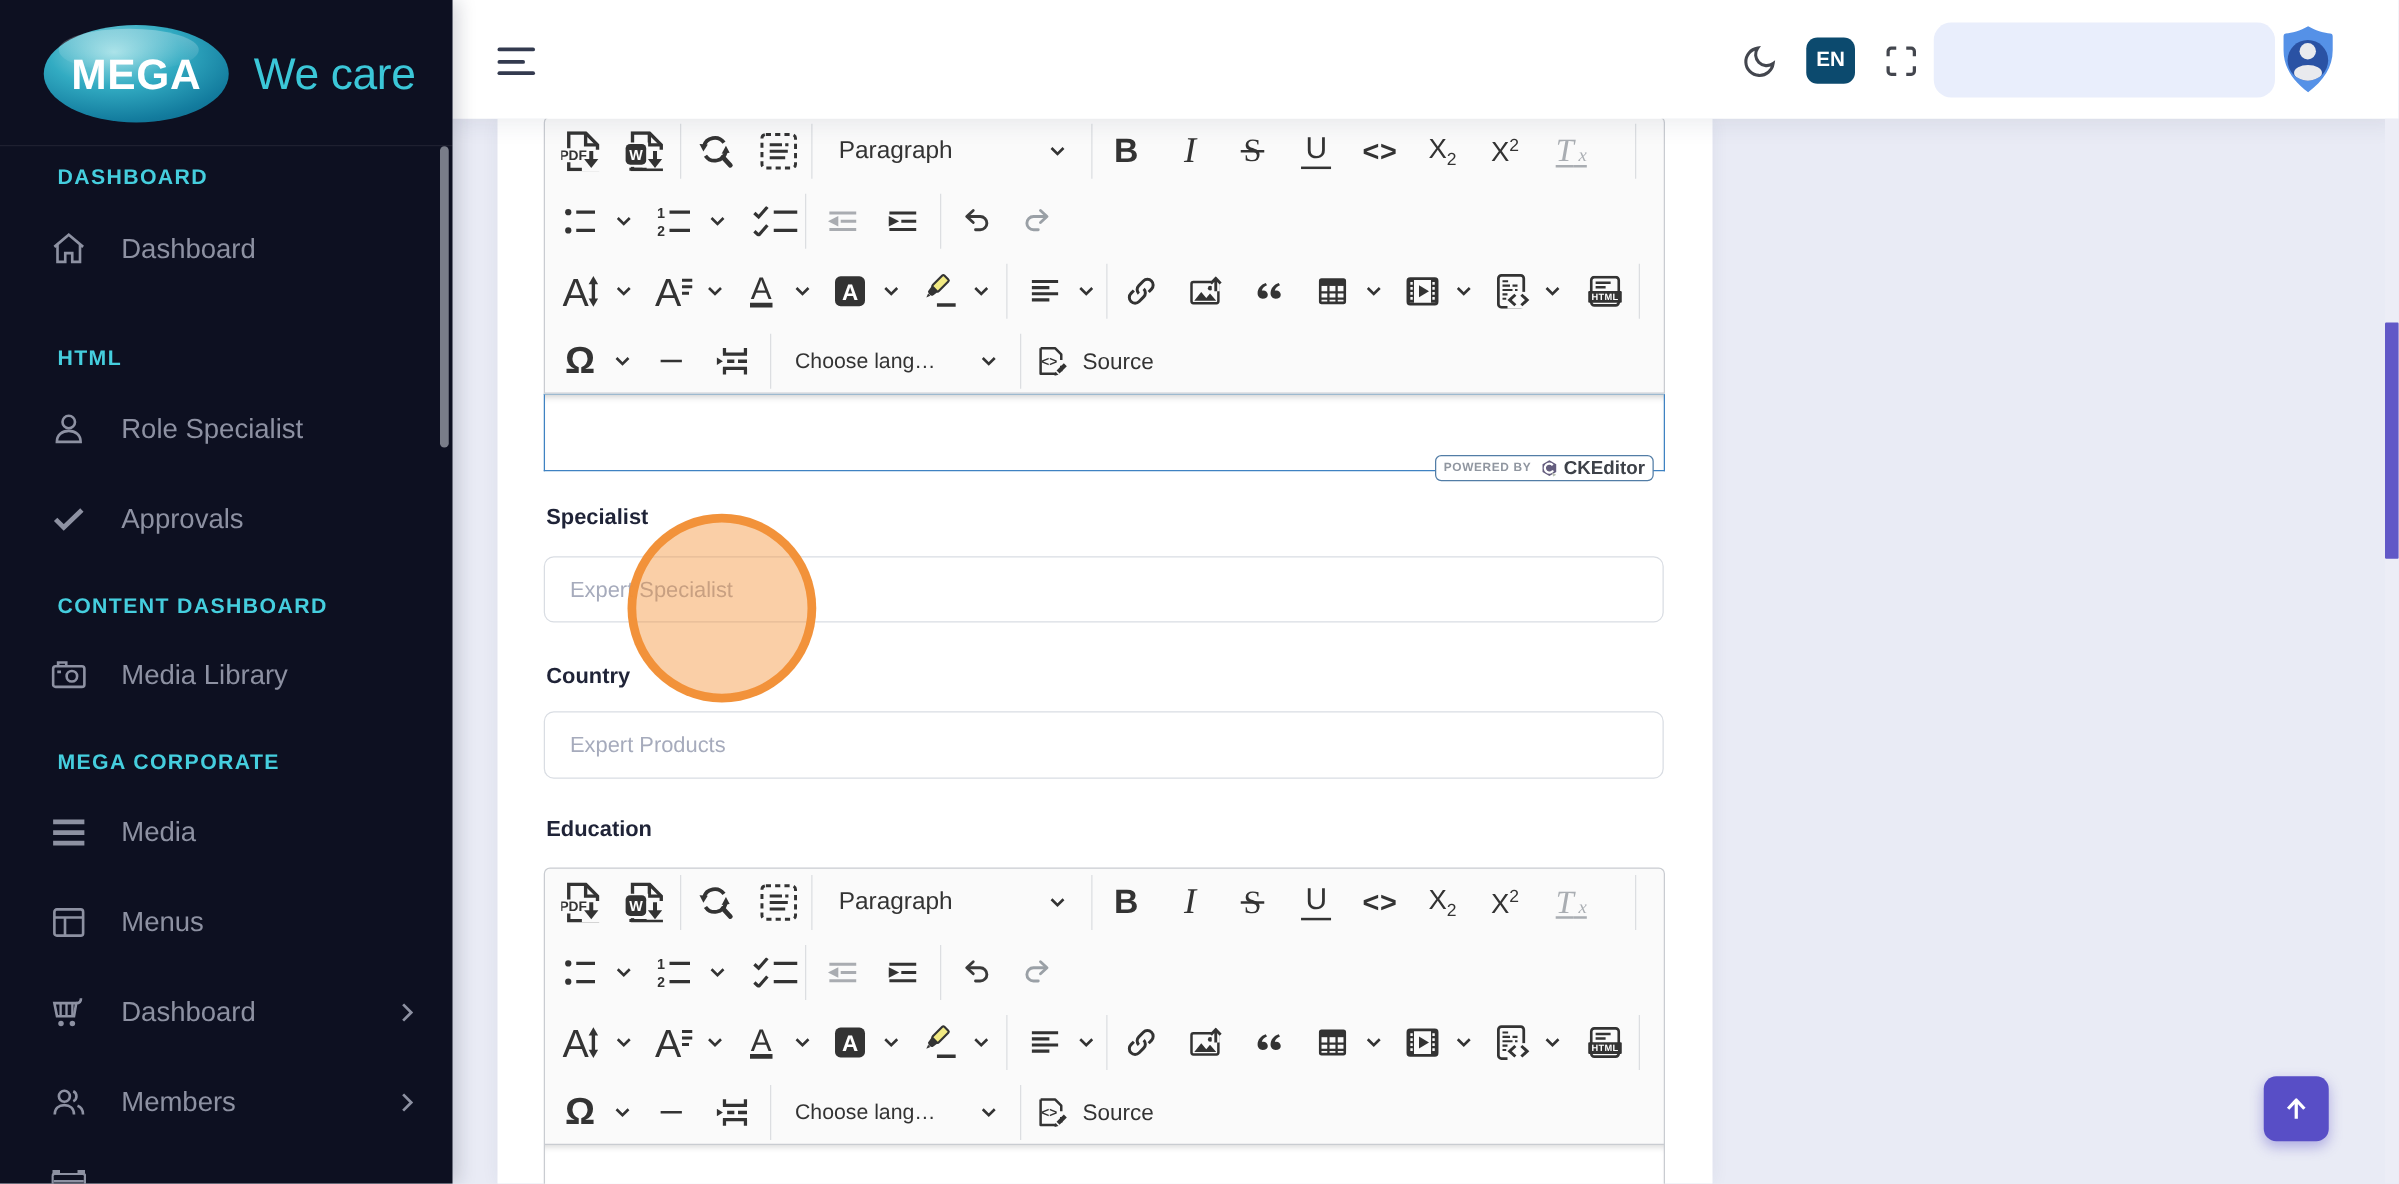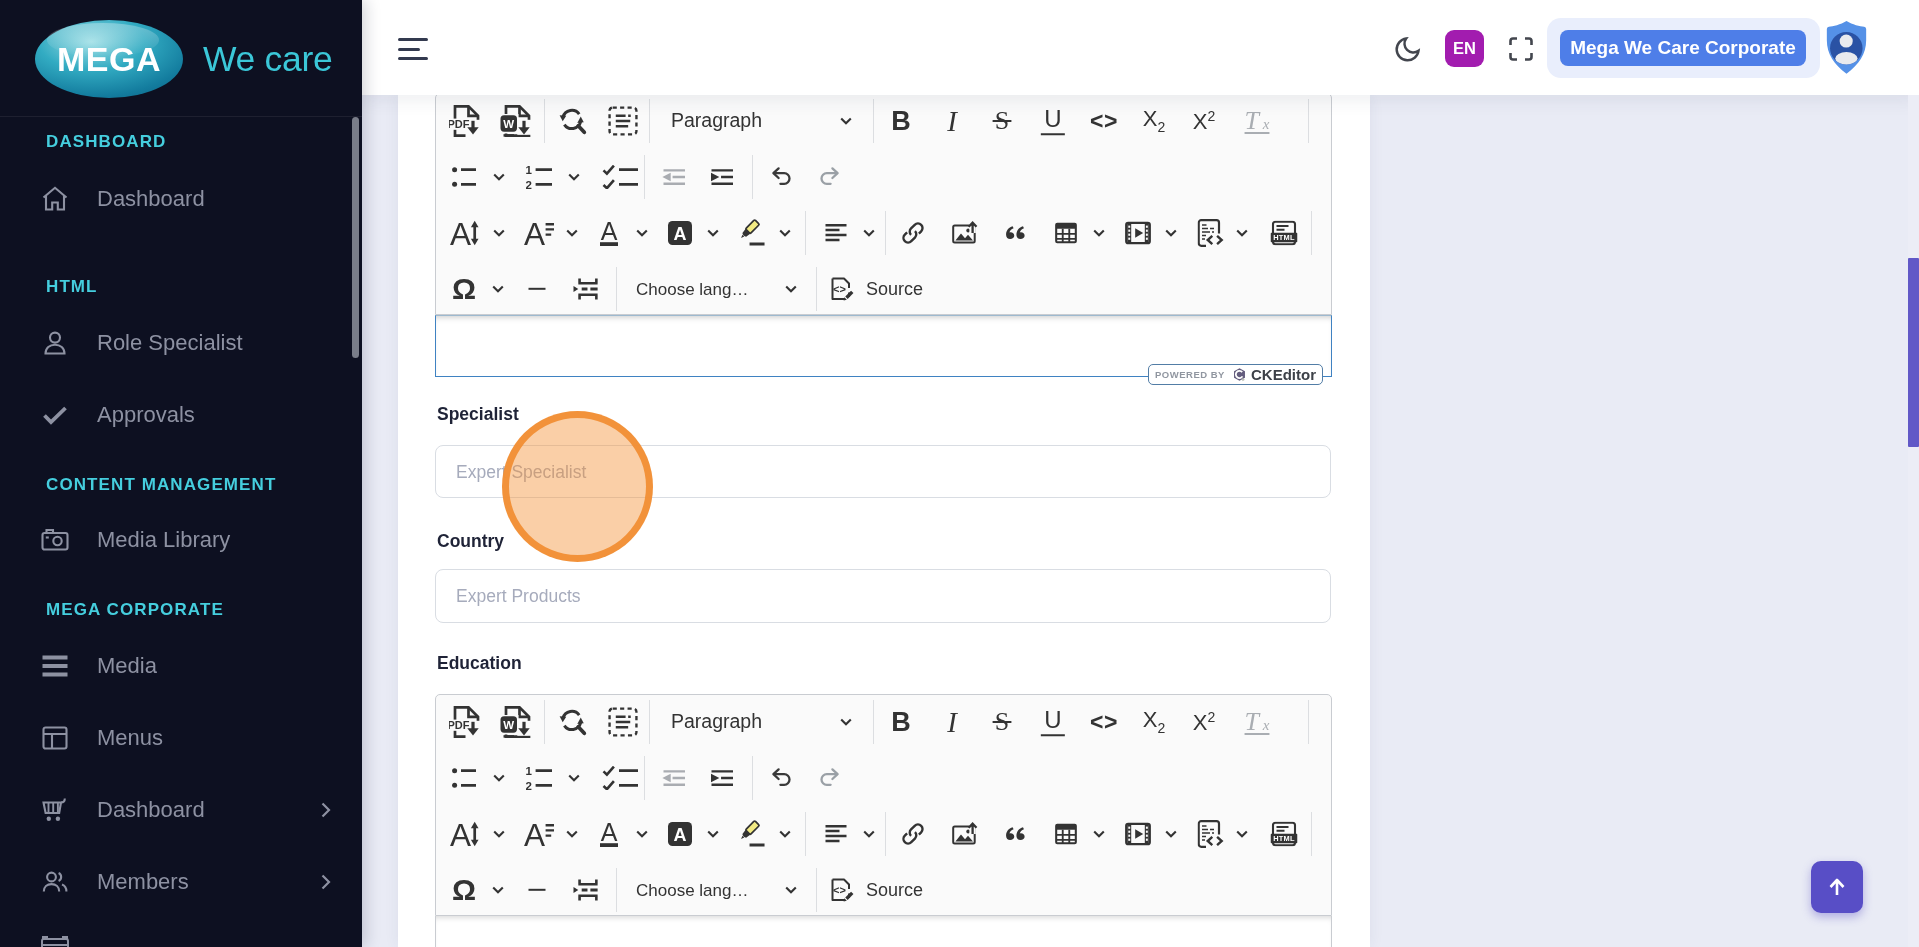--- a/index.html
+++ b/index.html
@@ -554,26 +554,25 @@
   </div>
 <div class="abs" style="left:435px;top:916px;width:897px;height:60px;background:#fff;border:1px solid #c9ccd1;border-top:none;box-shadow:inset 0 5px 6px -4px rgba(0,0,0,.18)"></div>
 <div class="abs" style="left:502px;top:411px;width:151px;height:151px;border-radius:50%;border:7px solid rgba(242,143,53,.95);background:rgba(243,145,55,.44)"></div>
 <div class="abs" style="left:362px;top:0;width:1557px;height:95px;background:#fff;box-shadow:0 4px 18px rgba(46,55,92,.09)">
     <div class="abs" style="left:36px;top:38px;width:30px;height:3px;border-radius:2px;background:#333a4f"></div>
     <div class="abs" style="left:36px;top:47.6px;width:21.5px;height:3px;border-radius:2px;background:#333a4f"></div>
     <div class="abs" style="left:36px;top:57.2px;width:30px;height:3px;border-radius:2px;background:#333a4f"></div>
     <div class="abs" style="left:1032px;top:35px;line-height:0"><svg width="28" height="28">
         <use href="#i-moon"></use>
       </svg></div>
-    <div class="abs" style="left:1083px;top:30px;width:39px;height:37px;border-radius:9px;background:#a21caf;color:#fff;font-weight:bold;font-size:16.5px;display:flex;align-items:center;justify-content:center">EN</div>
+    <div class="abs" style="left:1083px;top:30px;width:39px;height:37px;border-radius:9px;background:#0c4a6e;color:#fff;font-weight:bold;font-size:16.5px;display:flex;align-items:center;justify-content:center">EN</div>
     <div class="abs" style="left:1145px;top:35px;line-height:0"><svg width="28" height="28">
         <use href="#i-fullscr"></use>
       </svg></div>
     <div class="abs" style="left:1185px;top:18px;width:273px;height:60px;border-radius:14px;background:#e9eefc"></div>
-    <div class="abs" style="left:1198px;top:30px;width:246px;height:36px;border-radius:8px;background:#4e7ee8;color:#fff;font-weight:bold;font-size:19px;display:flex;align-items:center;justify-content:center">Mega We Care Corporate</div>
     <div class="abs" style="left:1462px;top:20px;line-height:0"><svg width="45" height="55">
         <use href="#i-shield"></use>
       </svg></div>
   </div>
 <div class="abs" style="left:0;top:0;width:362px;height:947px;background:#0d1021;box-shadow:4px 0 14px rgba(20,25,50,.18)">
     <svg width="340" height="117" style="position:absolute;left:0;top:0">
 <defs>
         <radialGradient id="lg" cx="38%" cy="28%" r="85%">
 <stop offset="0%" stop-color="#9fdfe6"></stop>
           <stop offset="42%" stop-color="#32abc2"></stop>
@@ -598,21 +597,21 @@
     <div class="sb-t" style="top:199px">Dashboard</div>
     <div class="sb-h" style="top:287px">HTML</div>
     <div class="sb-i" style="top:343px"><svg width="28" height="28">
         <use href="#i-user"></use>
       </svg></div>
     <div class="sb-t" style="top:343px">Role Specialist</div>
     <div class="sb-i" style="top:415px"><svg width="28" height="28">
         <use href="#i-check"></use>
       </svg></div>
     <div class="sb-t" style="top:415px">Approvals</div>
-    <div class="sb-h" style="top:485px">CONTENT MANAGEMENT</div>
+    <div class="sb-h" style="top:485px">CONTENT DASHBOARD</div>
     <div class="sb-i" style="top:540px"><svg width="28" height="28">
         <use href="#i-cam"></use>
       </svg></div>
     <div class="sb-t" style="top:540px">Media Library</div>
     <div class="sb-h" style="top:610px">MEGA CORPORATE</div>
     <div class="sb-i" style="top:666px"><svg width="28" height="28">
         <use href="#i-menus"></use>
       </svg></div>
     <div class="sb-t" style="top:666px">Media</div>
     <div class="sb-i" style="top:738px"><svg width="28" height="28">

